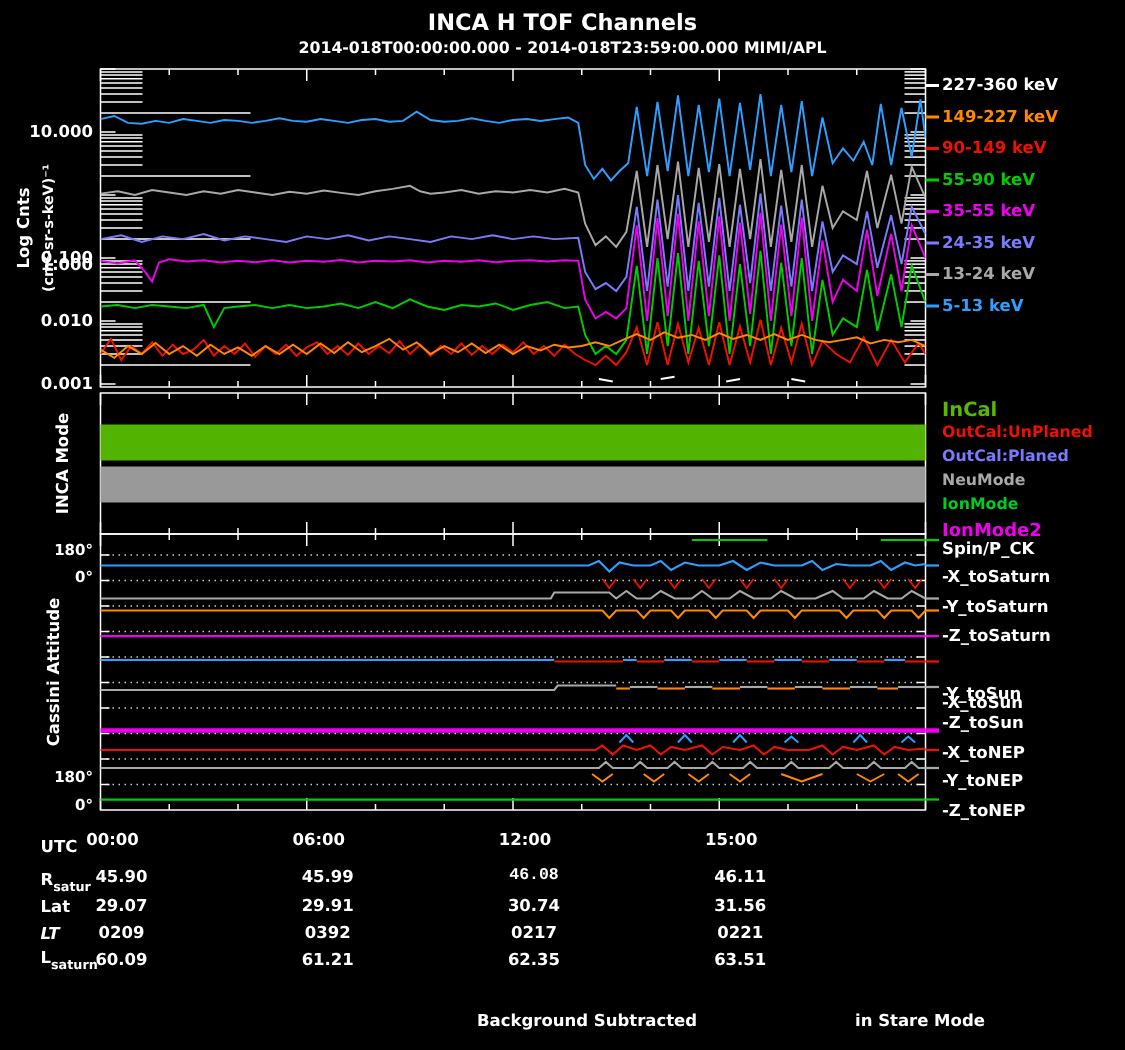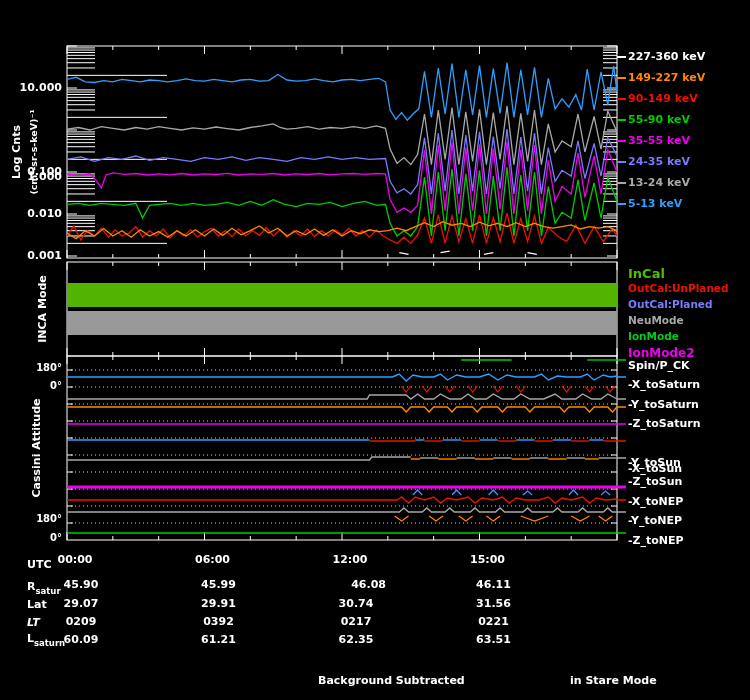--- a/index.html
+++ b/index.html
@@ -316,20 +316,22 @@
       <line x1="617" y1="57" x2="626" y2="57" stroke="#ffffff" stroke-width="2"></line>
       <line x1="617" y1="78" x2="626" y2="78" stroke="#ff8800" stroke-width="2"></line>
       <line x1="617" y1="99" x2="626" y2="99" stroke="#ee1100" stroke-width="2"></line>
       <line x1="617" y1="120" x2="626" y2="120" stroke="#00cc00" stroke-width="2"></line>
       <line x1="617" y1="141" x2="626" y2="141" stroke="#ee00ee" stroke-width="2"></line>
       <line x1="617" y1="162" x2="626" y2="162" stroke="#7a7aff" stroke-width="2"></line>
       <line x1="617" y1="183" x2="626" y2="183" stroke="#a8a8a8" stroke-width="2"></line>
       <line x1="617" y1="204" x2="626" y2="204" stroke="#2e9fff" stroke-width="2"></line>
     </svg>
 
+<div id="title" class="abs t">INCA H TOF Channels</div>
+<div id="subtitle" class="abs t">2014-018T00:00:00.000 - 2014-018T23:59:00.000 MIMI/APL</div>
 
 <div class="abs t rot" style="left:16px;top:152px;font-size:11px;">Log Cnts</div>
 <div class="abs t rot" style="left:33px;top:152px;font-size:9.5px;">(cm²-sr-s-keV)⁻¹</div>
 <div class="abs t rot" style="left:42px;top:309px;font-size:11px;">INCA Mode</div>
 <div class="abs t rot" style="left:36px;top:448px;font-size:11px;">Cassini Attitude</div>
 
 <div id="ytick-labels">
       <div class="abs t ytick" style="top:81px;">10.000</div>
       <div class="abs t ytick" style="top:123px;margin-top:47px;">1.000</div>
       <div class="abs t ytick" style="top:165px;">0.100</div>
@@ -377,21 +379,21 @@
 <div id="time-labels">
       <div class="abs tbl" style="left:45px;top:553px;width:60px;text-align:center;">00:00</div>
       <div class="abs tbl" style="left:182.5px;top:553px;width:60px;text-align:center;">06:00</div>
       <div class="abs tbl" style="left:320px;top:553px;width:60px;text-align:center;">12:00</div>
       <div class="abs tbl" style="left:457.5px;top:553px;width:60px;text-align:center;">15:00</div>
     </div>
 <div id="table-rows">
       <div class="abs tbl" style="left:27px;top:580px;"><span>R</span><span class="sub" style="position: relative; top: 4px;">satur</span></div>
       <div class="abs tbl" style="left:51px;top:578px;width:60px;text-align:center;">45.90</div>
       <div class="abs tbl" style="left:188.5px;top:578px;width:60px;text-align:center;">45.99</div>
-      <div class="abs tbl" style="left:326px;top:578px;width:60px;text-align:right;">46.08</div>
+      <div class="abs tbl" style="left:326px;top:578px;width:60px;text-align:center;font-family:Liberation Mono, monospace;">46.08</div>
       <div class="abs tbl" style="left:463.5px;top:578px;width:60px;text-align:center;">46.11</div>
       <div class="abs tbl" style="left:27px;top:598px;"><span>Lat</span></div>
       <div class="abs tbl" style="left:51px;top:597px;width:60px;text-align:center;">29.07</div>
       <div class="abs tbl" style="left:188.5px;top:597px;width:60px;text-align:center;">29.91</div>
       <div class="abs tbl" style="left:326px;top:597px;width:60px;text-align:center;">30.74</div>
       <div class="abs tbl" style="left:463.5px;top:597px;width:60px;text-align:center;">31.56</div>
       <div class="abs tbl" style="left:27px;top:616px;font-style:italic;"><span>LT</span></div>
       <div class="abs tbl" style="left:51px;top:615px;width:60px;text-align:center;">0209</div>
       <div class="abs tbl" style="left:188.5px;top:615px;width:60px;text-align:center;">0392</div>
       <div class="abs tbl" style="left:326px;top:615px;width:60px;text-align:center;">0217</div>

